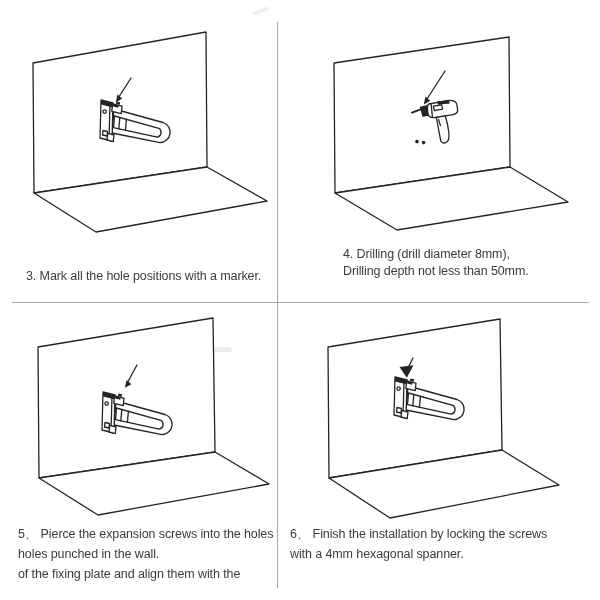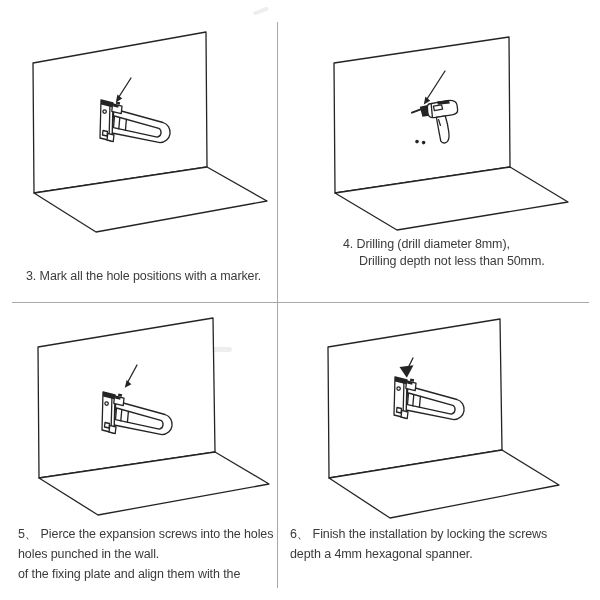--- a/index.html
+++ b/index.html
@@ -12,24 +12,24 @@
   .fw{fill:#ffffff;stroke:var(--line,#242424);stroke-width:1.3;stroke-linejoin:round;stroke-linecap:round;}
   .dk{fill:var(--line,#242424);stroke:none;}
   .smudge{fill:#d9d9d9;opacity:.45;}
   .divider-v{position:absolute;left:277px;top:22px;width:1px;height:566px;background:var(--divider,#a8a8a8);}
   .divider-h{position:absolute;left:12px;top:302px;width:577px;height:1px;background:var(--divider,#a8a8a8);}
   .caption{
     position:absolute;color:var(--text,#3b3b3b);font-size:12.5px;letter-spacing:-0.1px;
     line-height:20px;white-space:nowrap;
   }
   .caption.c1{left:26px;top:268px;line-height:16px;}
-  .caption.c2{left:343px;top:236px;line-height:17px;}
+  .caption.c2{left:343px;top:246px;line-height:17px;}
   .caption.c3{left:18px;top:524px;}
   .caption.c4{left:290px;top:524px;}
-  .caption .indent{margin-left:16px;}
+  .caption .indent{}
 </style>
 </head>
 <body>
 
 <div class="stage">
 
   <svg class="diagrams" width="600" height="600" viewBox="0 0 600 600">
 
     <defs>
       <g id="grabbar">
@@ -135,16 +135,16 @@
   </div>
 
   <div class="caption c3">
     <div>5、 Pierce the expansion screws into the holes</div>
     <div>holes punched in the wall.</div>
     <div>of the fixing plate and align them with the</div>
   </div>
 
   <div class="caption c4">
     <div>6、 Finish the installation by locking the screws</div>
-    <div>depth a 4mm hexagonal spanner.</div>
+    <div>with a 4mm hexagonal spanner.</div>
   </div>
 
 </div>
 
 </body></html>

